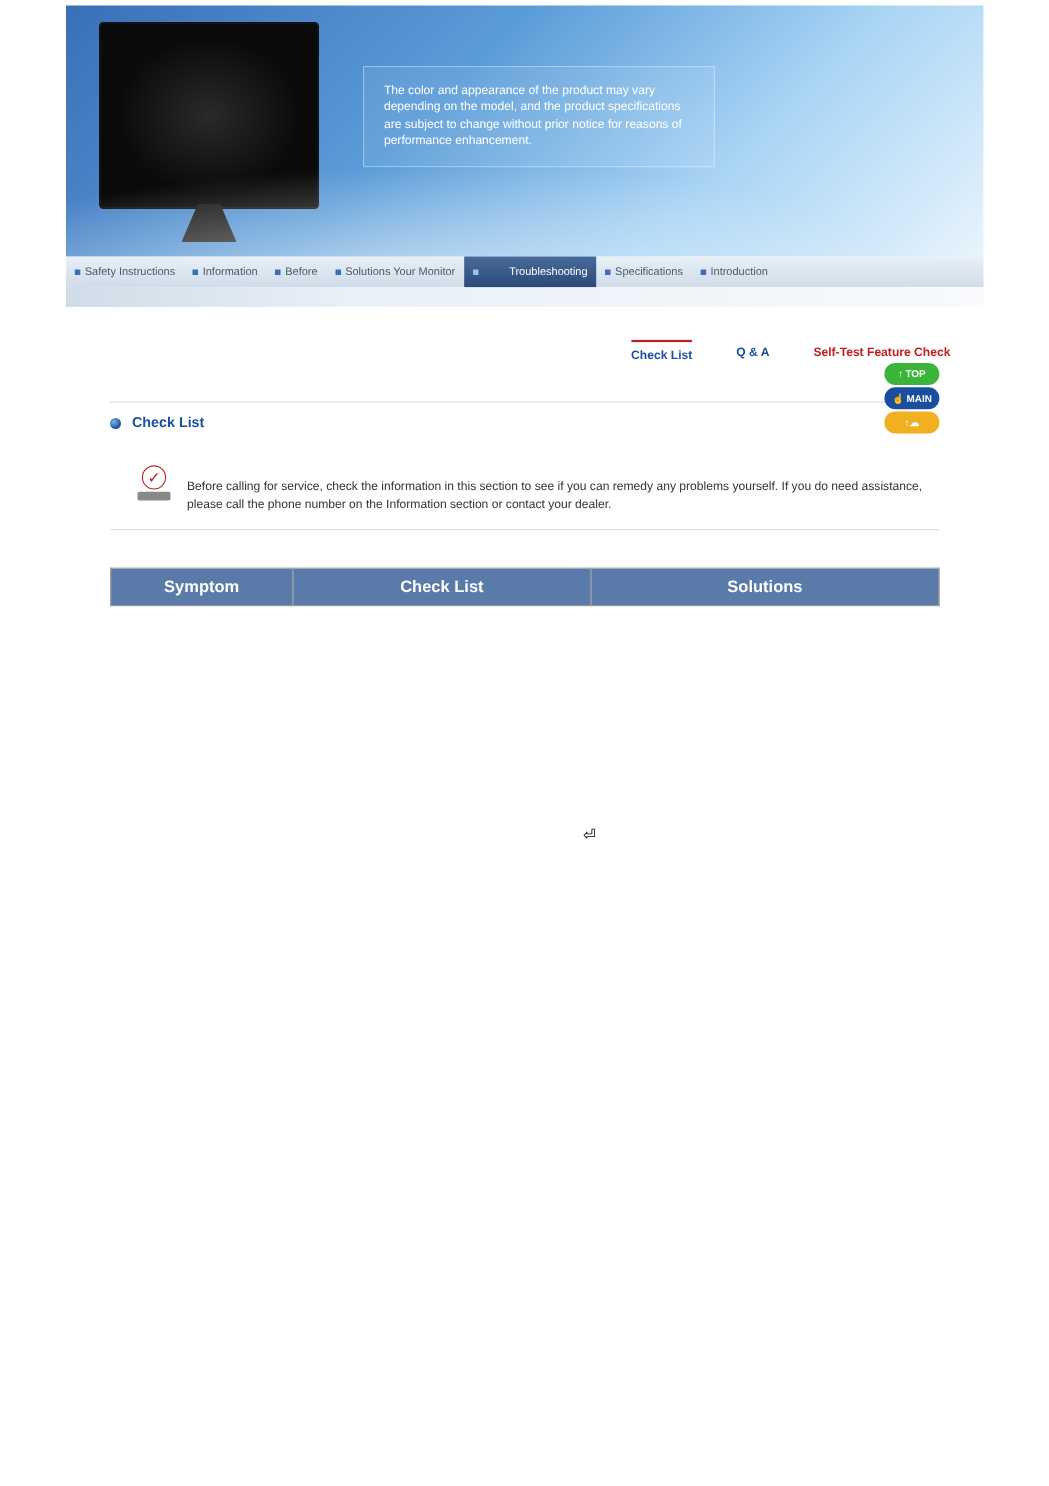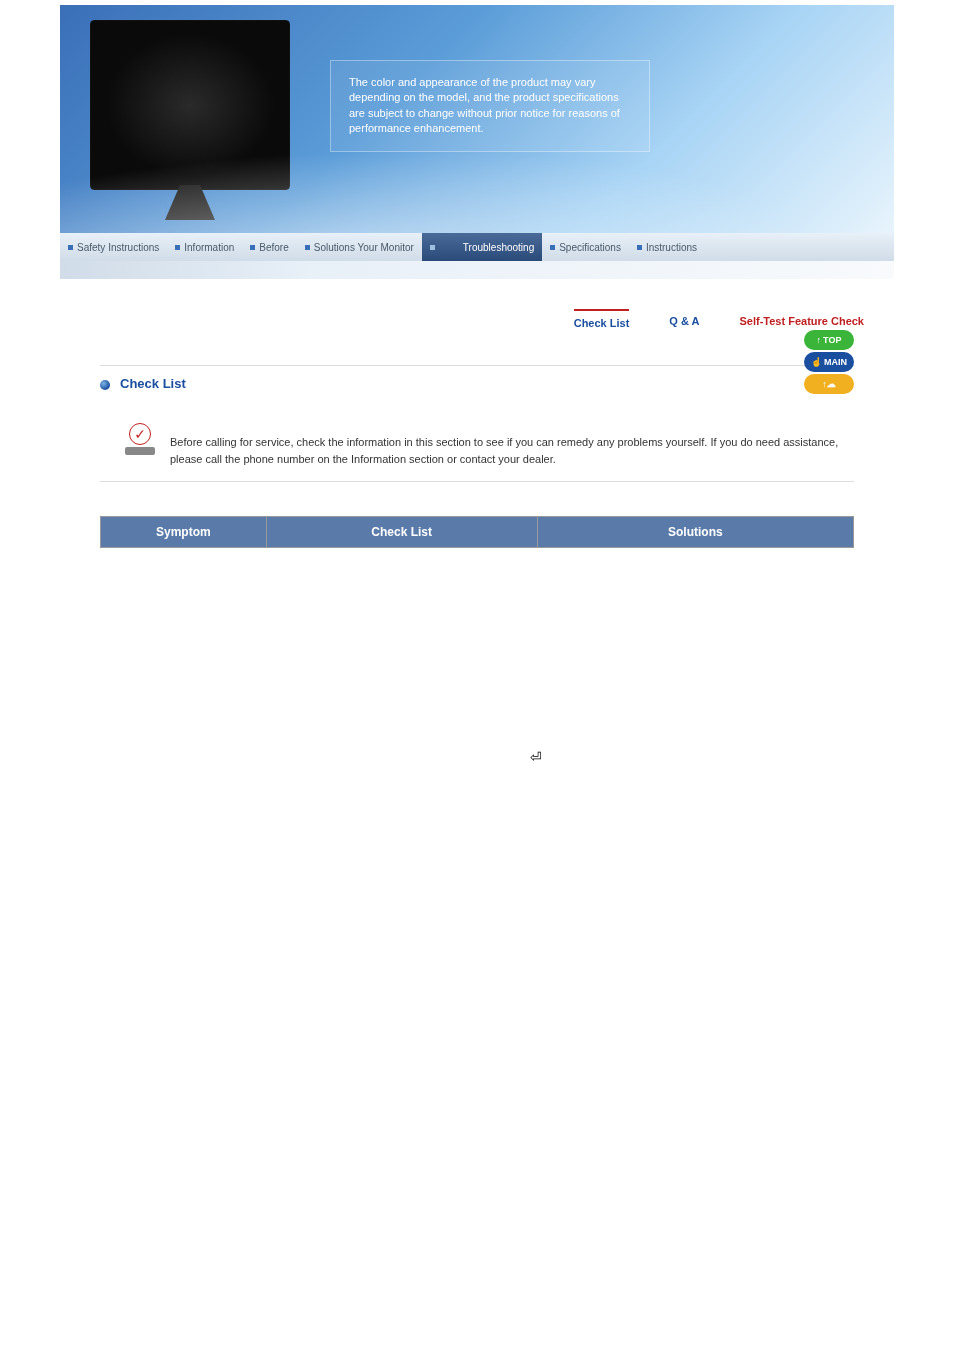--- a/index.html
+++ b/index.html
@@ -187,21 +187,21 @@
     .section-title { color: #1a4fa0; font-weight: bold; font-size: 13px; margin-bottom: 3px; }
     .section-note { font-size: 11px; color: #333; line-height: 1.5; margin-top: 36px; }
     .section-body-wrap { border-top: 1px solid #ddd; margin-top: 14px; padding-top: 10px; }
     
     
     .check-table {
       margin: 24px 100px 0 100px;
       border: 1px solid #999;
       border-collapse: collapse;
       width: calc(100% - 200px);
-      font-size: 12px;
+      font-size: 15px;
     }
     .check-table th {
       background: #5a7aaa;
       color: #fff;
       border: 1px solid #999;
       padding: 8px 6px;
       font-weight: bold;
     }
     
     
@@ -242,21 +242,21 @@
     <div class="nav-item active">
       <span class="nav-bullet"></span>
       <span>Troubleshooting</span>
     </div>
     <div class="nav-item">
       <span class="nav-bullet"></span>
       <span>Specifications</span>
     </div>
     <div class="nav-item">
       <span class="nav-bullet"></span>
-      <span>Instructions</span>
+      <span>Introduction</span>
     </div>
   </div>
   <div class="sub-gradient"></div>
 
   <div class="side-btns">
     <div class="side-btn top">
       <span class="arrow-up">↑</span>
       <span>TOP</span>
     </div>
     <div class="side-btn main">

